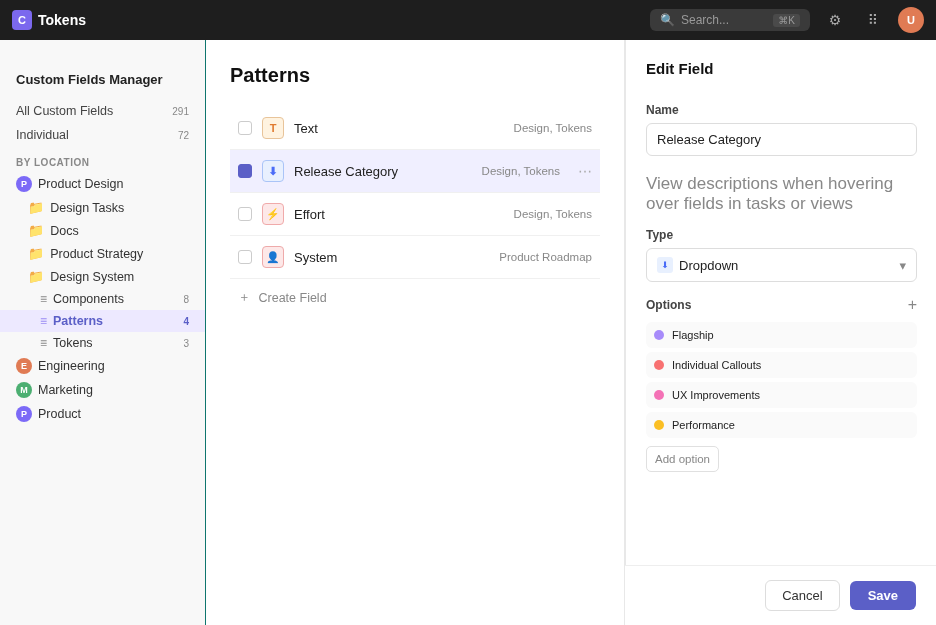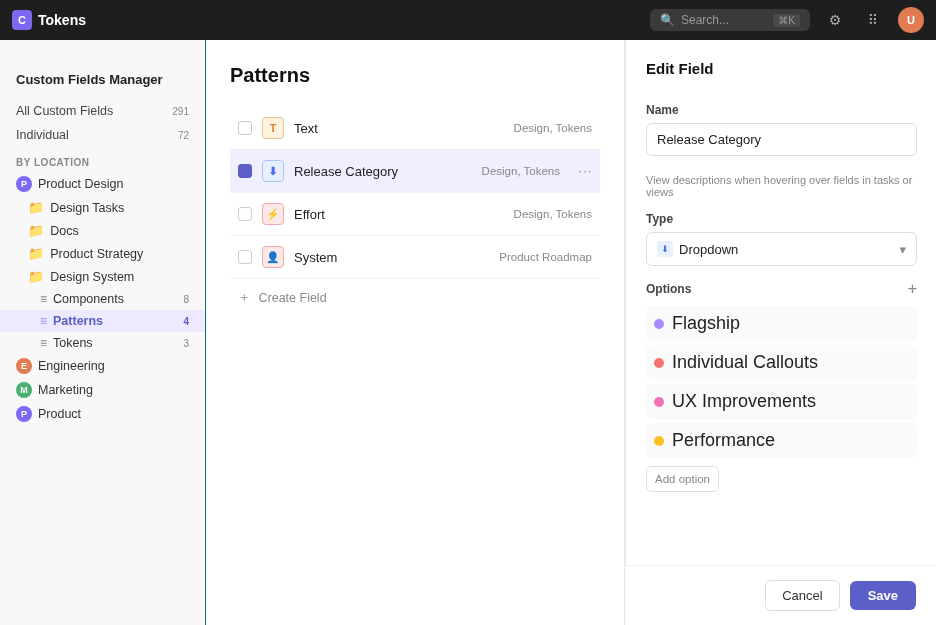--- a/index.html
+++ b/index.html
@@ -265,21 +265,21 @@
       border-radius: 6px;
       padding: 8px 10px;
       font-size: 12.5px;
       color: #999;
       outline: none;
       height: 70px;
       resize: none;
       font-family: inherit;
     }
     .description-hint {
-      font-size: 11px;
+      font-size: 17px;
       color: #888;
       margin-top: 4px;
       margin-bottom: 14px;
     }
     .type-select-display {
       width: 100%;
       border: 1px solid #ddd;
       border-radius: 6px;
       padding: 8px 10px;
       font-size: 13px;
@@ -324,21 +324,21 @@
       cursor: pointer;
     }
     .option-item {
       display: flex;
       align-items: center;
       gap: 8px;
       padding: 7px 8px;
       border-radius: 6px;
       margin-bottom: 4px;
       background: #fafafa;
-      font-size: 18px;
+      font-size: 11px;
       color: #222;
     }
     .option-dot {
       width: 10px;
       height: 10px;
       border-radius: 50%;
       flex-shrink: 0;
     }
     .dot-purple { background: #a78bfa; }
     .dot-red { background: #f87171; }

